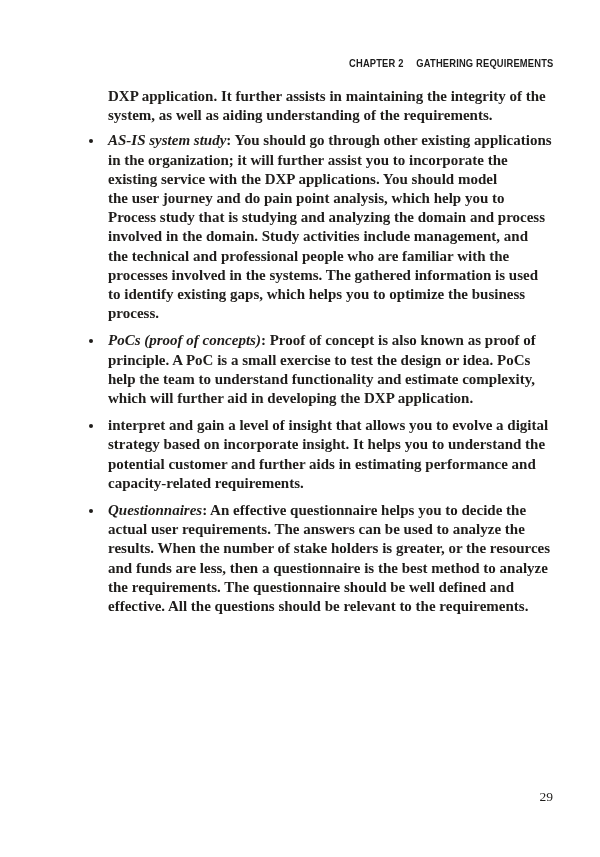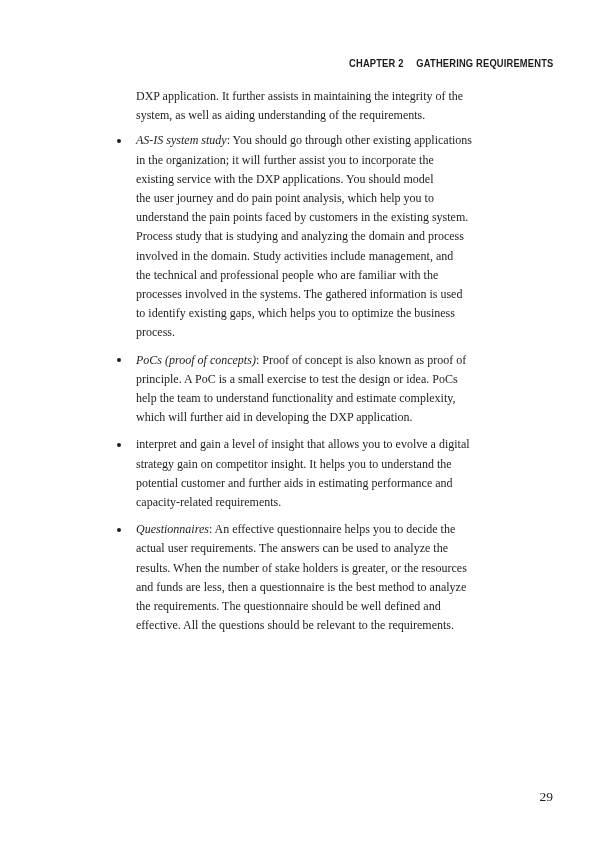--- a/index.html
+++ b/index.html
@@ -27,25 +27,26 @@
     line-height: 12px;
     font-weight: 700;
     letter-spacing: 0.2px;
     white-space: nowrap;
     transform: scaleX(0.85);
     transform-origin: 100% 50%;
     color: #1b1b1b;
   }
   .text-block {
     position: absolute;
-    left: 136px;
+    left: 108px;
     top: 87px;
     width: 436px;
-    font-size: 12px;
+    font-size: 15px;
     line-height: 19.2px;
+    font-weight: bold;
   }
   .intro {
     margin: 0 0 6px 0;
   }
   .line {
     white-space: nowrap;
   }
   ul.bullets {
     list-style: none;
     margin: 0;
@@ -94,39 +95,38 @@
         <div class="line">DXP application. It further assists in maintaining the integrity of the</div>
         <div class="line">system, as well as aiding understanding of the requirements.</div>
       </div>
     <ul class="bullets">
         <li>
           <span class="marker"></span>
           <div class="line"><em class="term">AS-IS system study</em>: You should go through other existing applications</div>
           <div class="line">in the organization; it will further assist you to incorporate the</div>
           <div class="line">existing service with the DXP applications. You should model</div>
           <div class="line">the user journey and do pain point analysis, which help you to</div>
-          <div class="line">understand the pain points faced by customers in the existing system.</div>
           <div class="line">Process study that is studying and analyzing the domain and process</div>
           <div class="line">involved in the domain. Study activities include management, and</div>
           <div class="line">the technical and professional people who are familiar with the</div>
           <div class="line">processes involved in the systems. The gathered information is used</div>
           <div class="line">to identify existing gaps, which helps you to optimize the business</div>
           <div class="line">process.</div>
         </li>
         <li>
           <span class="marker"></span>
           <div class="line"><em class="term">PoCs (proof of concepts)</em>: Proof of concept is also known as proof of</div>
           <div class="line">principle. A PoC is a small exercise to test the design or idea. PoCs</div>
           <div class="line">help the team to understand functionality and estimate complexity,</div>
           <div class="line">which will further aid in developing the DXP application.</div>
         </li>
         <li>
           <span class="marker"></span>
           <div class="line">interpret and gain a level of insight that allows you to evolve a digital</div>
-          <div class="line">strategy gain on competitor insight. It helps you to understand the</div>
+          <div class="line">strategy based on incorporate insight. It helps you to understand the</div>
           <div class="line">potential customer and further aids in estimating performance and</div>
           <div class="line">capacity-related requirements.</div>
         </li>
         <li>
           <span class="marker"></span>
           <div class="line"><em class="term">Questionnaires</em>: An effective questionnaire helps you to decide the</div>
           <div class="line">actual user requirements. The answers can be used to analyze the</div>
           <div class="line">results. When the number of stake holders is greater, or the resources</div>
           <div class="line">and funds are less, then a questionnaire is the best method to analyze</div>
           <div class="line">the requirements. The questionnaire should be well defined and</div>

